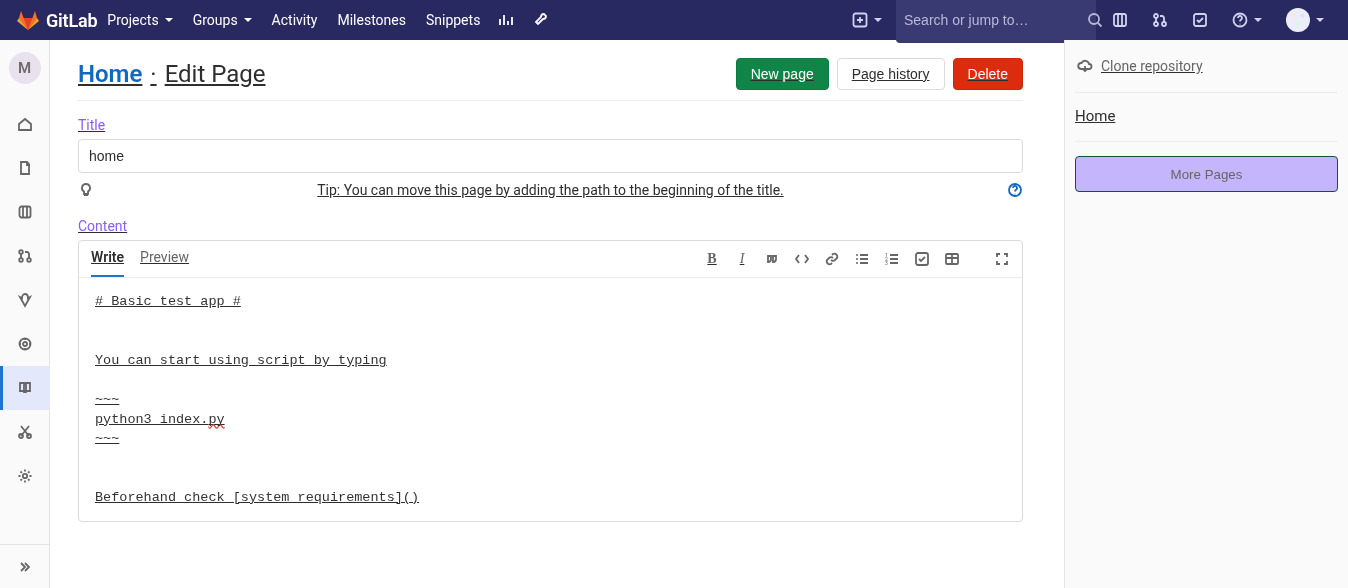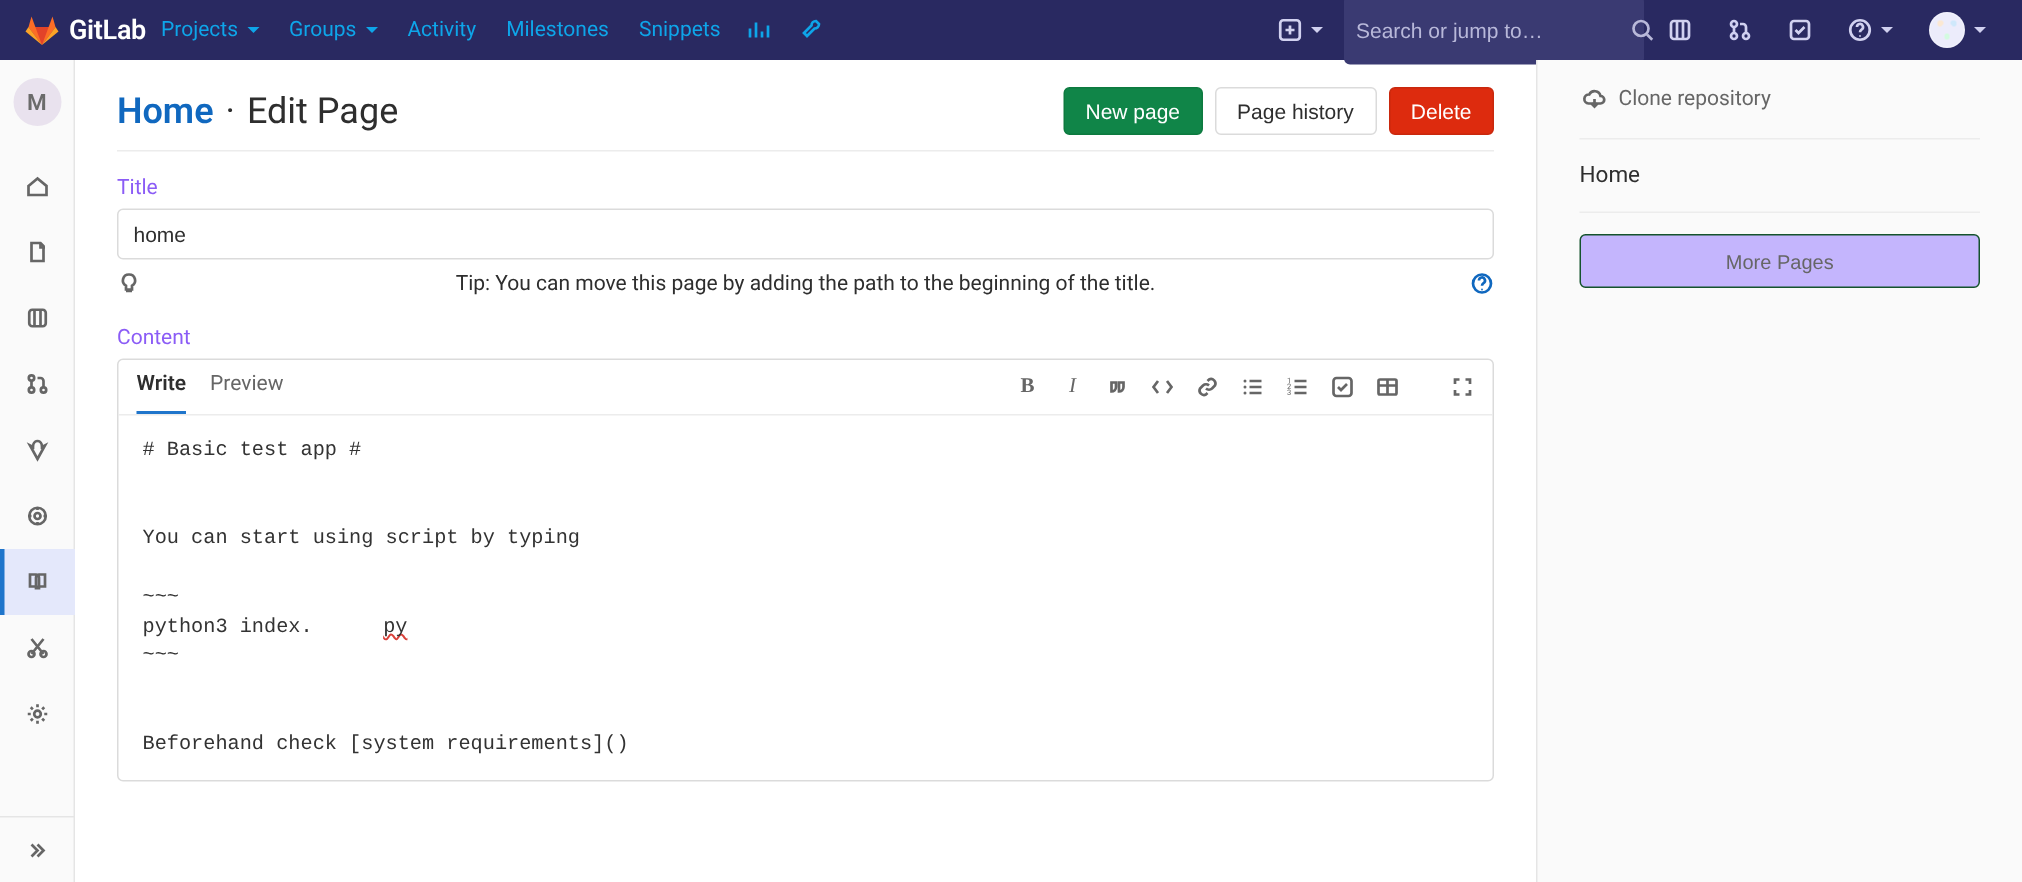--- a/index.html
+++ b/index.html
@@ -5,21 +5,21 @@
   * { box-sizing: border-box; margin: 0; padding: 0; }
   html, body { height: 100%; font-family: -apple-system, BlinkMacSystemFont, "Segoe UI", Roboto, "Helvetica Neue", Arial, sans-serif; font-size: 14px; color: #2e2e2e; }
   body { display: flex; flex-direction: column; background: #fff; width: 1348px; height: 588px; overflow: hidden; }
 
   
   .navbar { height: 40px; background: #292961; color: #fff; display: flex; align-items: center; padding: 0 16px; font-size: 14px; }
   .navbar-left { display: flex; align-items: center; gap: 0; }
   .logo { display: flex; align-items: center; gap: 6px; }
   .logo-mark { width: 24px; height: 24px; }
   .logo-text { font-size: 18px; font-weight: 600; letter-spacing: -0.2px; }
-  .nav-link { color: #0ea5e9; padding: 10px 10px; display: flex; align-items: center; gap: 4px; cursor: pointer; }
+  .nav-link { color: #ffffff; padding: 10px 10px; display: flex; align-items: center; gap: 4px; cursor: pointer; }
   .caret { width: 0; height: 0; border-left: 4px solid transparent; border-right: 4px solid transparent; border-top: 4px solid currentColor; margin-left: 2px; }
   .navbar-icons { display: flex; align-items: center; gap: 4px; }
   .navbar-icons .nav-link { padding: 10px 8px; }
   .navbar-spacer { flex: 1; }
   .navbar-right { display: flex; align-items: center; gap: 8px; }
   .plus-drop { display:flex; align-items:center; color:#d1d1f0; padding:0 6px; gap:4px; cursor:pointer;}
   .search-wrap { background: #3a3a72; border-radius: 4px; height: 46px; display: flex; align-items: center; padding: 0 8px; width: 200px; }
   .search-input { background: transparent; border: none; outline: none; color: #fff; flex: 1; font-size: 14px; }
   .search-input::placeholder { color: #b8b8d9; }
   .search-btn { background: transparent; border: none; color: #b8b8d9; cursor: pointer; padding: 0 2px;}
@@ -35,21 +35,21 @@
   
   .left-rail { width: 50px; background: #fafafa; border-right: 1px solid #e5e5e5; display: flex; flex-direction: column; align-items: center; padding-top: 12px; position: relative; }
   .rail-avatar { width: 32px; height: 32px; border-radius: 50%; background: #e9e2ee; color: #6b6b6b; display:flex; align-items:center; justify-content:center; font-weight:600; font-size:15px; margin-bottom: 18px; }
   .rail-item { width: 50px; height: 44px; display:flex; align-items:center; justify-content:center; color:#666; cursor:pointer; position:relative; }
   .rail-item svg { width: 16px; height: 16px; }
   .rail-item.active { background:#e4e8fb; }
   .rail-item.active::before { content:""; position:absolute; left:0; top:0; bottom:0; width:3px; background:#1f75cb; }
   .rail-bottom { margin-top:auto; width:50px; height:44px; display:flex; align-items:center; justify-content:center; color:#666; border-top:1px solid #e5e5e5; cursor:pointer;}
 
   
-  .main { flex: 1; display: flex; min-width:0; }
+  .main { flex: 1; display: flex; min-width:0;text-decoration:underline; }
   .content { flex: 1; padding: 18px 28px; overflow:auto; min-width:0; }
   .page-head { display:flex; align-items:center; justify-content:space-between; margin-bottom:10px; }
   .page-title { font-size: 24px; font-weight:600; display:flex; align-items:baseline; gap:8px;}
   .page-title .home-link { color:#1068bf; cursor:pointer; }
   .page-title .sep { color:#2e2e2e; font-weight:400; }
   .page-title .sub { color:#2e2e2e; font-weight:400; }
   .head-buttons { display:flex; gap:8px; }
   .btn { height:32px; padding:0 14px; border-radius:4px; font-size:14px; cursor:pointer; border:1px solid transparent; display:inline-flex; align-items:center; }
   .btn-green { background:#108548; color:#fff; border-color:#0d7a3f; }
   .btn-white { background:#fff; color:#2e2e2e; border-color:#dbdbdb; }
@@ -69,24 +69,24 @@
 
   
   .editor { border:1px solid #dbdbdb; border-radius:4px; }
   .editor-tabs { display:flex; align-items:center; padding: 8px 12px 0 12px; border-bottom:1px solid #ececec; gap:16px; }
   .ed-tab { font-size:14px; color:#666; padding-bottom:10px; cursor:pointer; border-bottom:2px solid transparent; }
   .ed-tab.active { color:#2e2e2e; font-weight:600; border-bottom-color:#1f75cb; }
   .ed-toolbar { margin-left:auto; display:flex; gap:14px; color:#666; padding-bottom:8px;}
   .ed-toolbar span, .ed-toolbar svg { cursor:pointer; }
   .ed-toolbar .tb { width:16px; height:16px; display:inline-flex; align-items:center; justify-content:center; }
   .editor-body { padding: 14px 16px; font-family: "Menlo","Consolas","Liberation Mono",monospace; font-size:13.5px; line-height:1.45; color:#333; white-space:pre-wrap; min-height:220px; }
-  .spell-err { text-decoration: underline wavy #d9413a; text-decoration-skip-ink: none; margin-left: 47px; }
-
-  
-  .right-side { width: 324px; border-left:1px solid #e5e5e5; background:#fafafa; padding: 14px 28px; }
+  .spell-err { text-decoration: underline wavy #d9413a; text-decoration-skip-ink: none; }
+
+  
+  .right-side { width: 284px; border-left:1px solid #e5e5e5; background:#fafafa; padding: 14px 10px; margin-left: 13px; }
   .side-link { display:flex; align-items:center; gap:8px; color:#666; cursor:pointer; padding:4px 2px;}
   .side-sep { border:none; border-top:1px solid #ececec; margin:14px 0; }
   .side-heading { font-size:15px; font-weight:400; color:#2e2e2e; margin-bottom:16px;}
   .more-pages { width:100%; height:36px; border:1px solid #14532d; border-radius:4px; background:#c4b5fd; color:#666; cursor:pointer; }
 
   
   .ic { width:16px; height:16px; fill:none; stroke:currentColor; stroke-width:1.8; vertical-align:middle; }
 </style>
 </head>
 <body>

